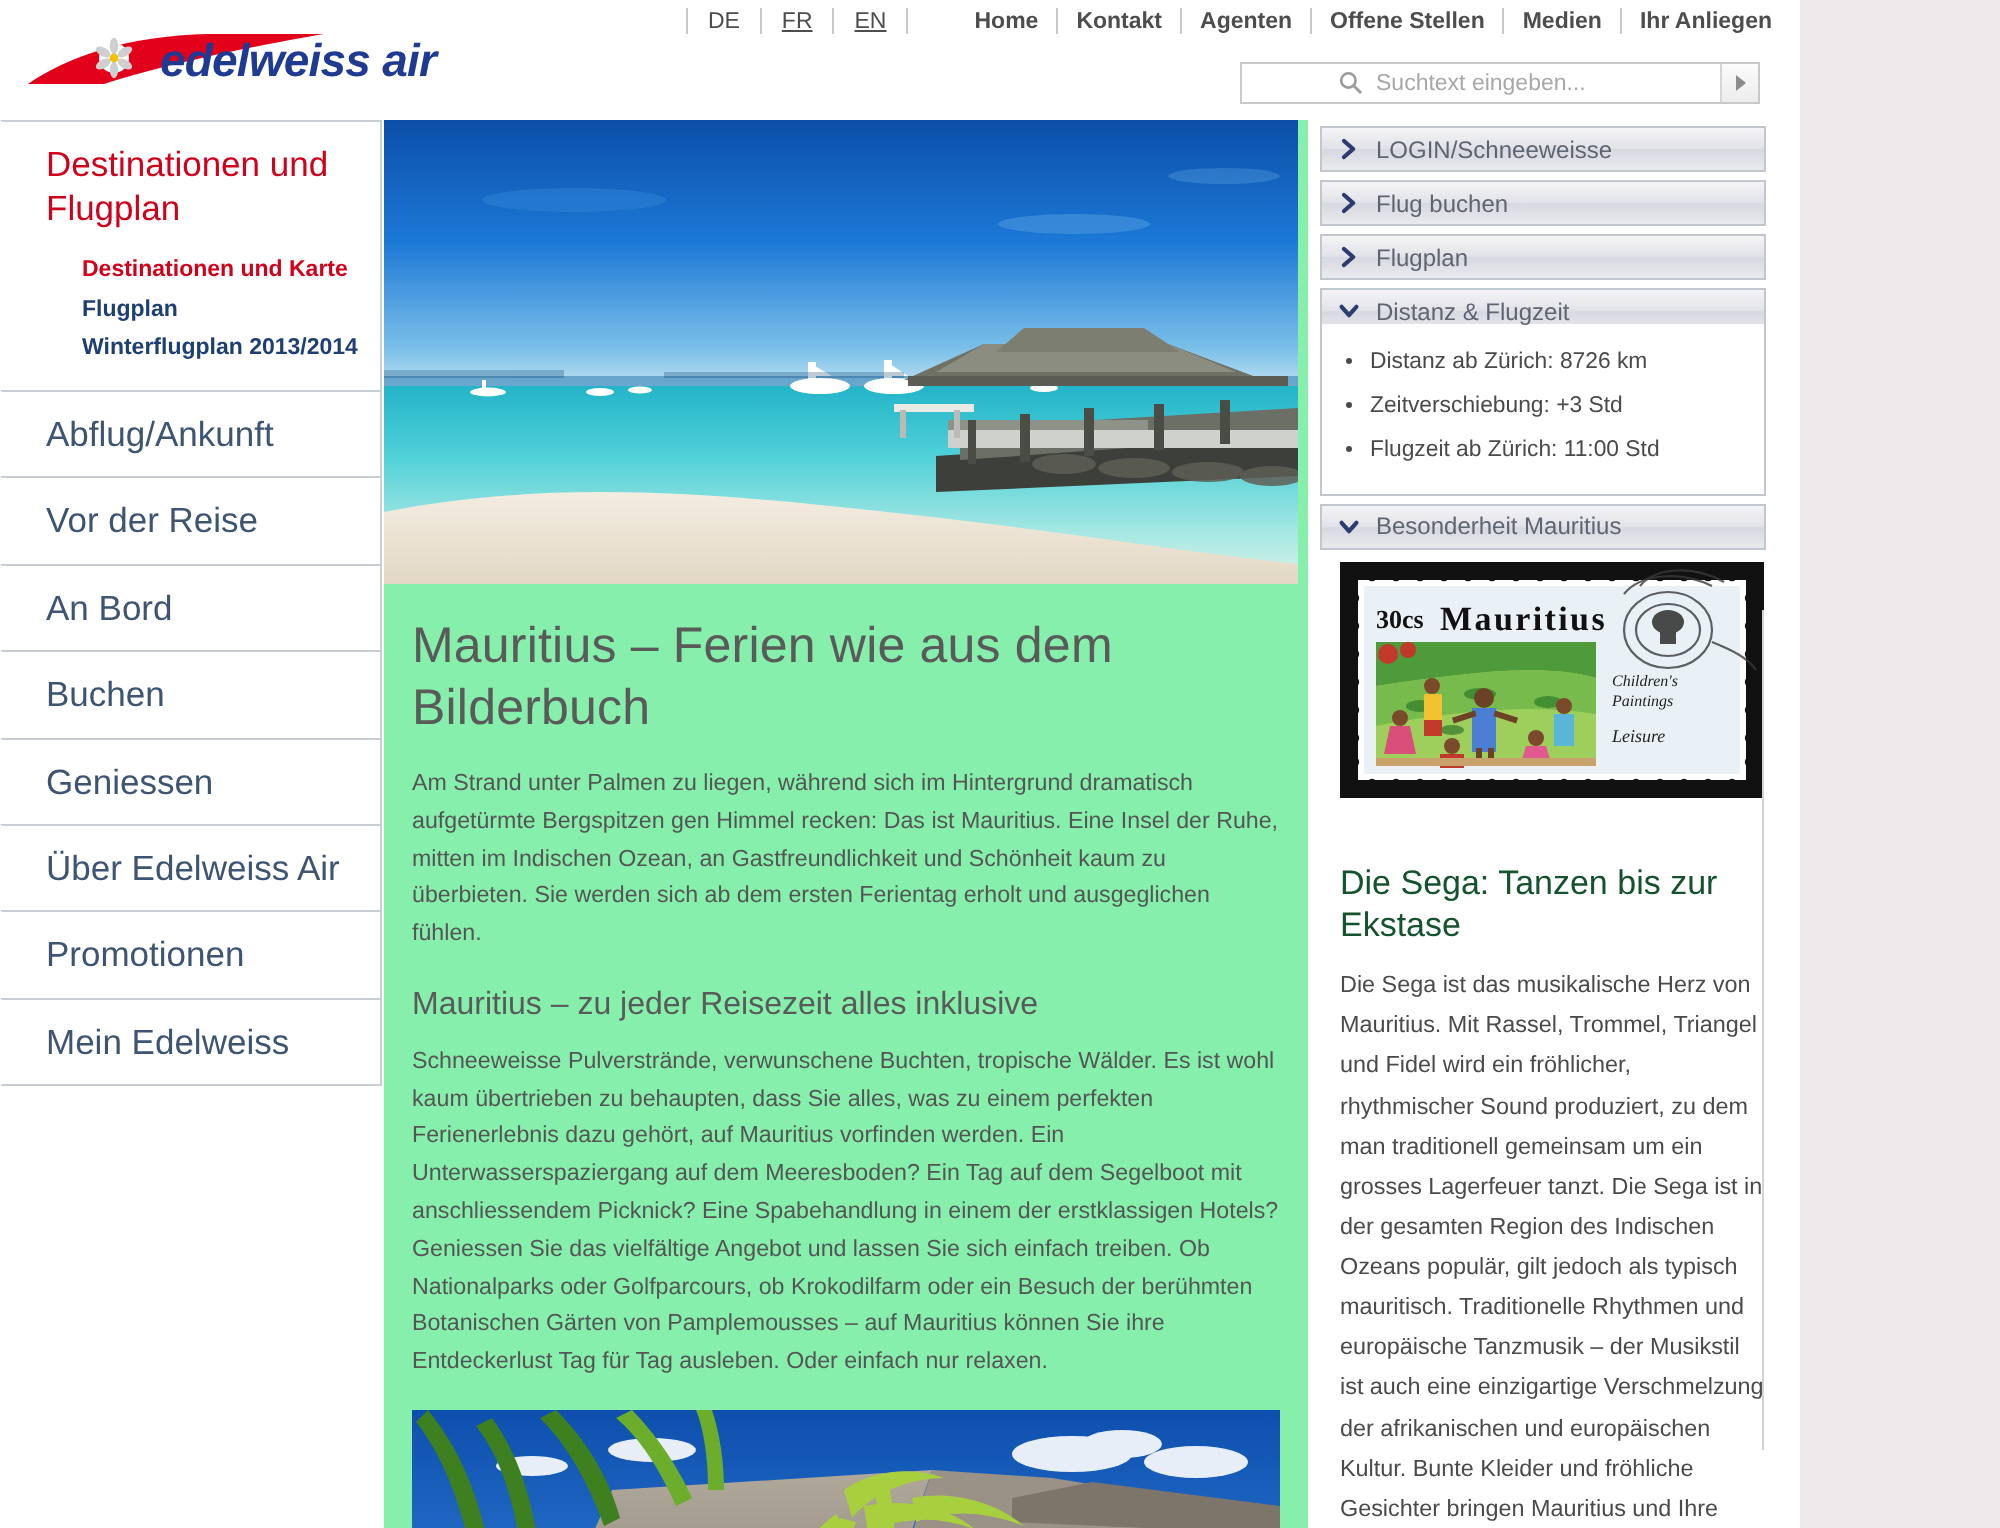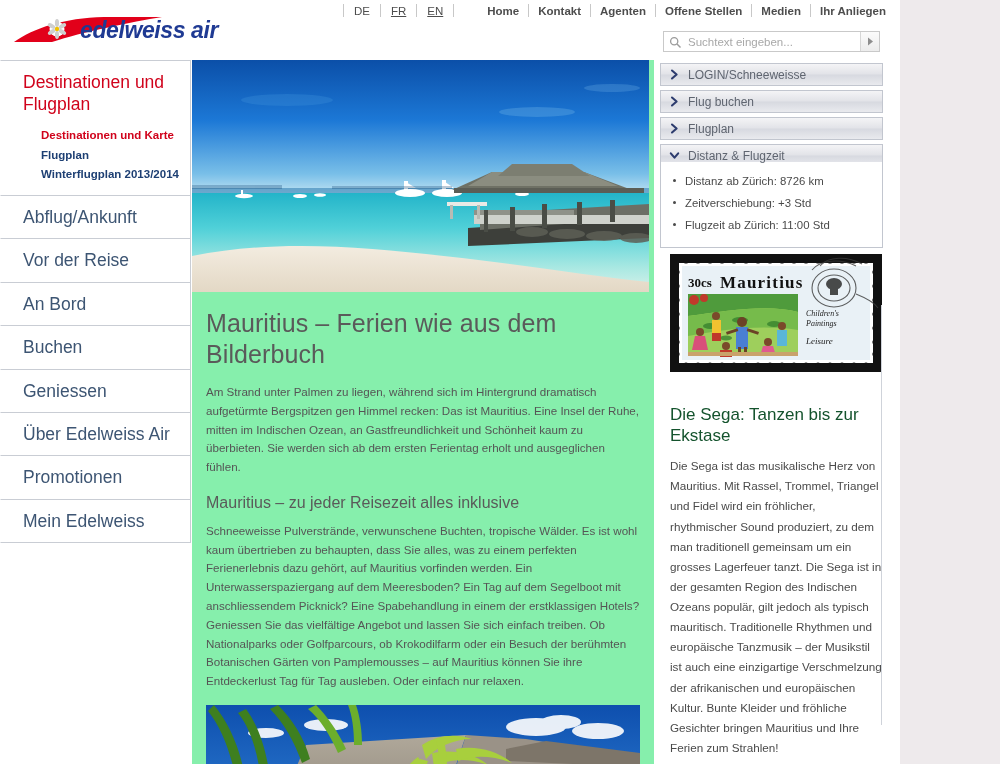--- a/index.html
+++ b/index.html
@@ -67,20 +67,21 @@
 
   
   #search-wrap {
     position: absolute;
     right: 20px; top: 31px;
     display: flex;
     align-items: stretch;
     height: 21px;
     border: 1px solid #c9c9c9;
     background: #fff;
+    padding-left: 43px;
   }
   #search-field {
     display: flex;
     align-items: center;
     width: 196px;
     padding-left: 5px;
     background: #fff;
   }
   #search-icon { width: 13px; height: 13px; flex: 0 0 13px; }
   #search-input {
@@ -564,20 +565,30 @@
         </div>
       </div>
       <div class="acc-body">
         <ul class="fact-list">
           <li>Distanz ab Zürich: 8726 km</li>
           <li>Zeitverschiebung: +3 Std</li>
           <li>Flugzeit ab Zürich: 11:00 Std</li>
         </ul>
       </div>
 
+      <div class="acc">
+        <div class="acc-head">
+          <span class="acc-chevron">
+            <svg width="11" height="11" viewBox="0 0 11 11">
+              <polyline points="1.8,3.4 5.5,7.6 9.2,3.4" fill="none" stroke="#2d3c6e" stroke-width="2.1" stroke-linecap="round" stroke-linejoin="round"></polyline>
+            </svg>
+          </span>
+          <span class="acc-label">Besonderheit Mauritius</span>
+        </div>
+      </div>
 
       <div class="right-inner">
         <div id="stamp-wrap">
           <svg width="212" height="118" viewBox="0 0 212 118">
             <rect x="0" y="0" width="212" height="118" fill="#111111"></rect>
             <g fill="#ffffff">
               <rect x="8" y="8" width="196" height="102"></rect>
             </g>
             <g fill="#111111">
               <rect x="8" y="6" width="196" height="3"></rect>

